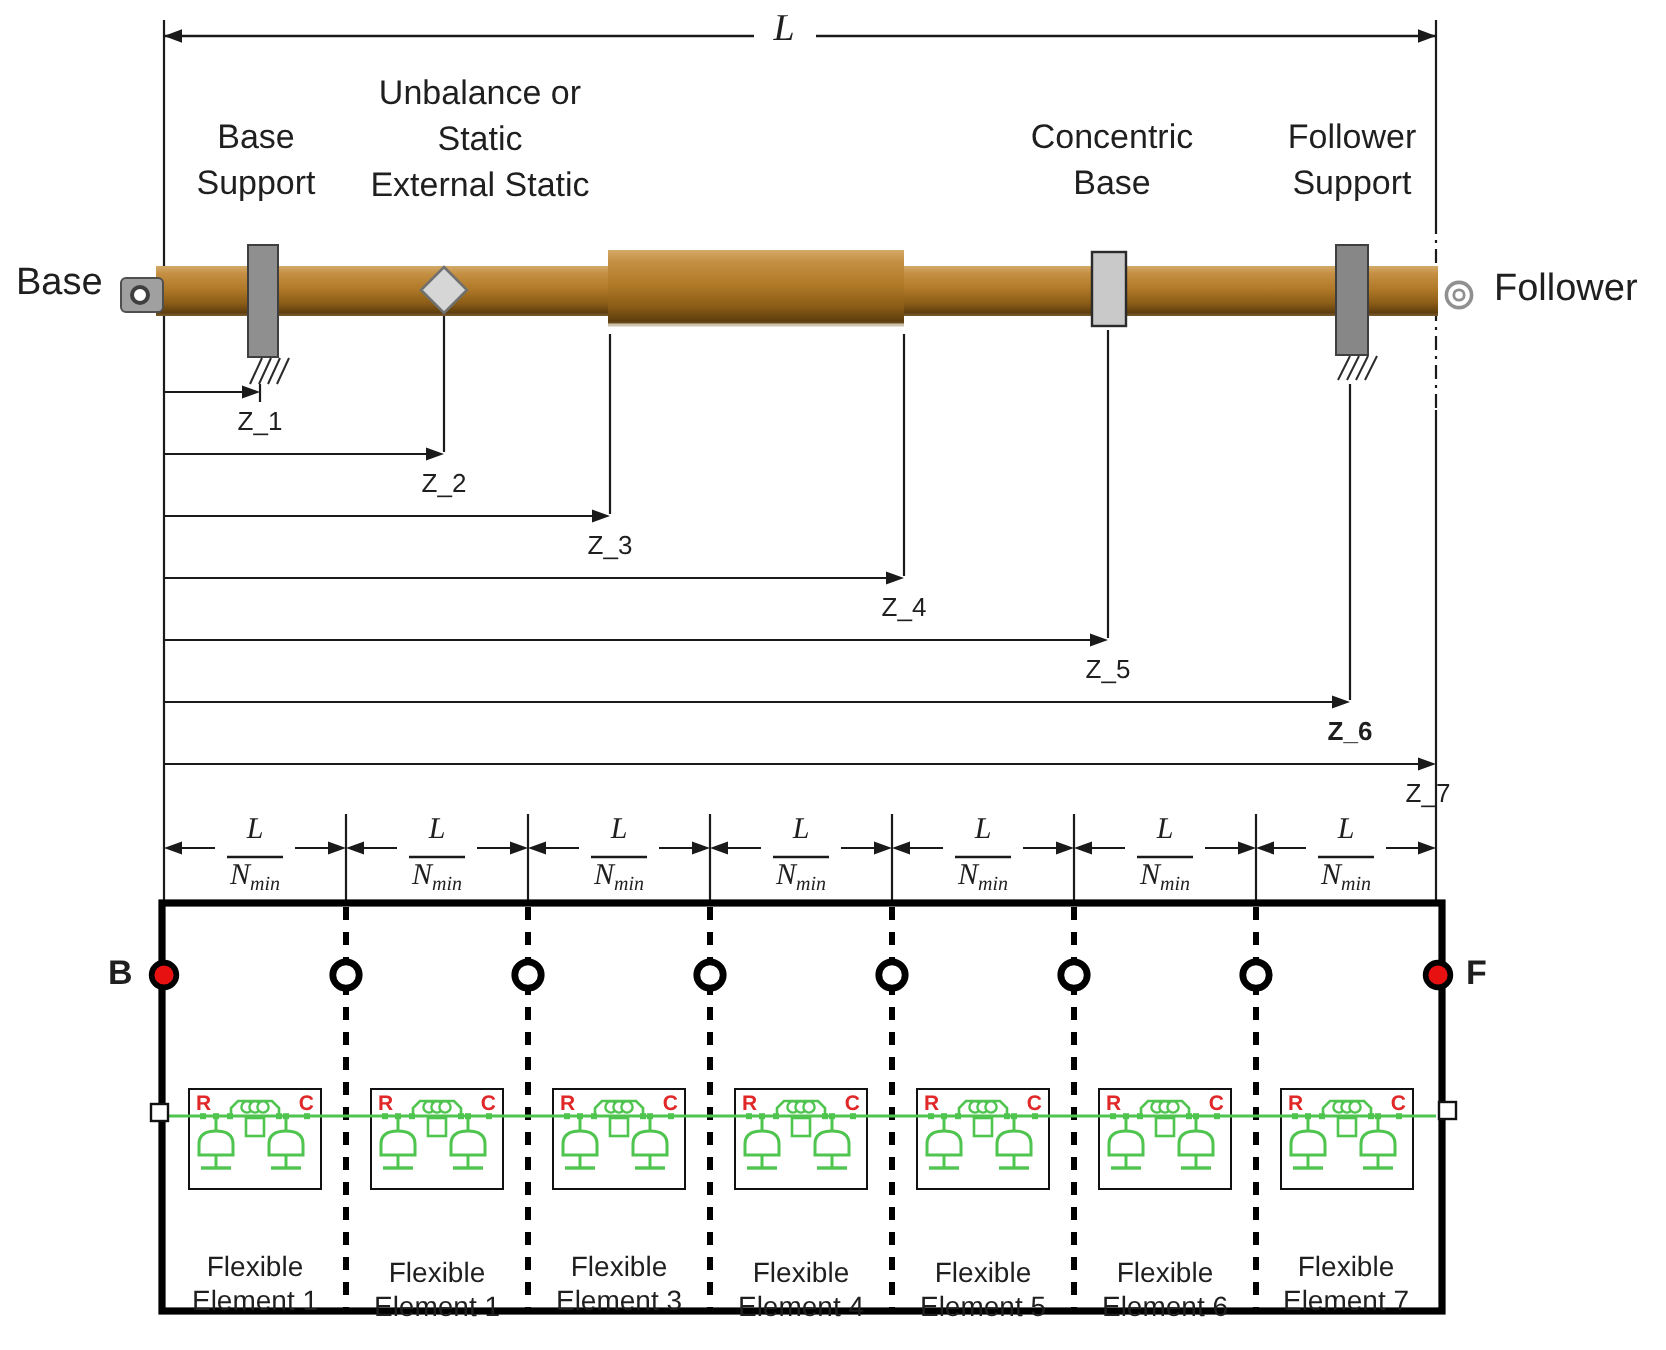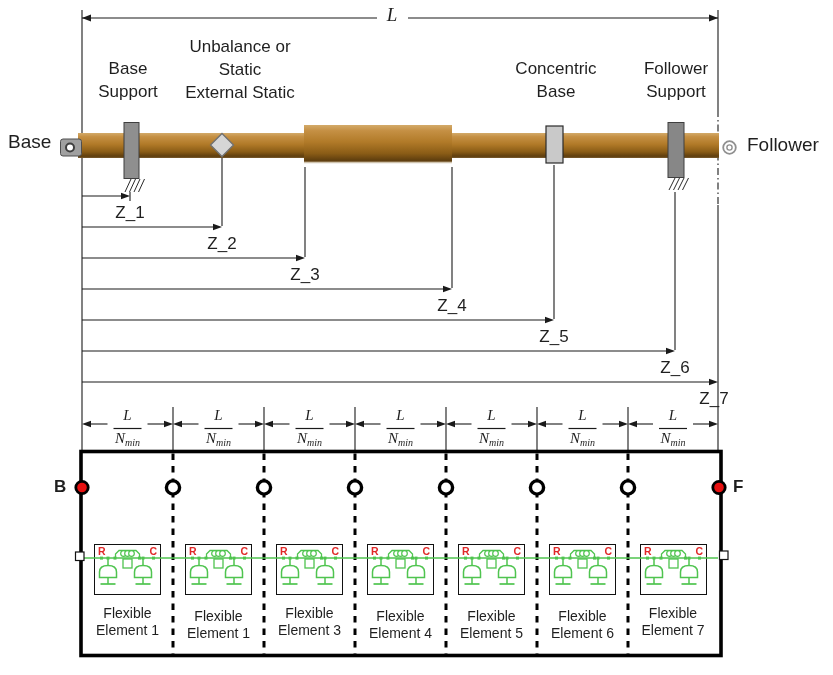--- a/index.html
+++ b/index.html
@@ -3,27 +3,27 @@
 <meta charset="utf-8">
 <style>
   html,body{margin:0;padding:0;background:#fff;}
   #canvas{position:relative;width:833px;height:675px;background:#fff;overflow:hidden;
           font-family:"Liberation Sans",sans-serif;color:#1a1a1a;}
   #drawing{position:absolute;left:0;top:0;}
   .lbl{position:absolute;white-space:nowrap;color:#1f1f1f;}
   .ctr{transform:translateX(-50%);text-align:center;}
   .callout{font-size:17px;line-height:23px;}
   .endlbl{font-size:19px;}
-  .zlbl{font-size:17px;transform:translateX(-50%);}
+  .zlbl{font-size:13px;transform:translateX(-50%);}
   .mathit{font-family:"Liberation Serif",serif;font-style:italic;}
   .fracnum{font-size:15px;transform:translateX(-50%);}
   .fracden{font-size:15px;transform:translateX(-50%);}
   .fracsub{font-size:10px;position:relative;top:3px;}
   .nodelbl{font-size:17px;font-weight:bold;}
-  .ellbl{font-size:14px;line-height:17px;transform:translateX(-50%);text-align:center;}
+  .ellbl{font-size:14px;line-height:17px;transform:translateX(-50%);text-align:center;margin-top:20px;}
   svg text.port{font-family:"Liberation Sans",sans-serif;font-size:10.5px;font-weight:bold;fill:#e02828;}
 </style>
 </head>
 <body>
 
 <div id="canvas">
 
 <svg id="drawing" width="833" height="675" viewBox="0 0 833 675">
   <defs>
     <linearGradient id="shaftg" x1="0" y1="0" x2="0" y2="1">
@@ -275,21 +275,21 @@
   </div>
 
   <div class="lbl endlbl" style="left:8px;top:131px;">Base</div>
   <div class="lbl endlbl" style="left:747px;top:134px;">Follower</div>
 
   <div class="lbl zlbl" style="left:130px;top:203px;">Z_1</div>
   <div class="lbl zlbl" style="left:222px;top:234px;">Z_2</div>
   <div class="lbl zlbl" style="left:305px;top:265px;">Z_3</div>
   <div class="lbl zlbl" style="left:452px;top:296px;">Z_4</div>
   <div class="lbl zlbl" style="left:554px;top:327px;">Z_5</div>
-  <div class="lbl zlbl" style="left:675px;top:358px;">Z_6</div>
+  <div class="lbl zlbl" style="left:675px;top:358px;font-weight:bold;">Z_6</div>
   <div class="lbl zlbl" style="left:714px;top:389px;">Z_7</div>
 
   <div class="lbl mathit fracnum" style="left:127.5px;top:407px;">L</div>
   <div class="lbl mathit fracden" style="left:127.5px;top:430px;"><span>N</span><span class="fracsub">min</span></div>
   <div class="lbl mathit fracnum" style="left:218.5px;top:407px;">L</div>
   <div class="lbl mathit fracden" style="left:218.5px;top:430px;"><span>N</span><span class="fracsub">min</span></div>
   <div class="lbl mathit fracnum" style="left:309.5px;top:407px;">L</div>
   <div class="lbl mathit fracden" style="left:309.5px;top:430px;"><span>N</span><span class="fracsub">min</span></div>
   <div class="lbl mathit fracnum" style="left:400.5px;top:407px;">L</div>
   <div class="lbl mathit fracden" style="left:400.5px;top:430px;"><span>N</span><span class="fracsub">min</span></div>

